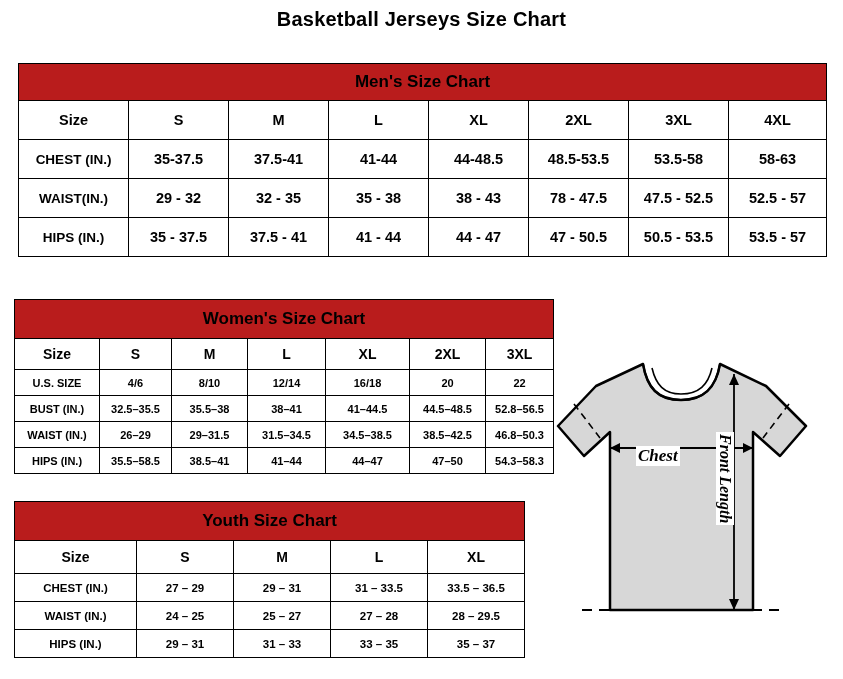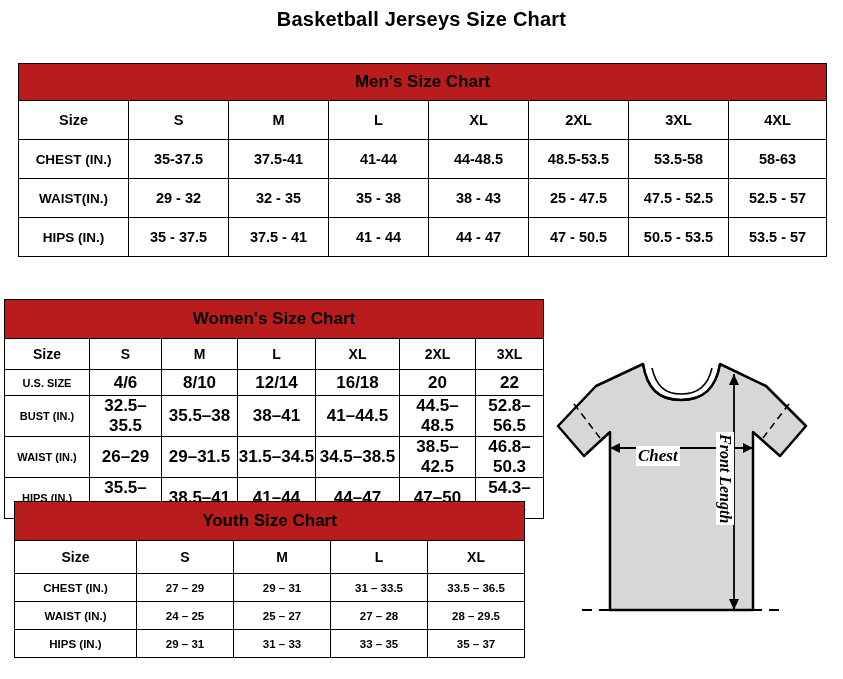--- a/index.html
+++ b/index.html
@@ -53,27 +53,27 @@
     top: 63px;
     width: 808px;
   }
   #mens-table .banner td { height: 36px; font-size: 17px; }
   #mens-table td { height: 38px; font-size: 14.5px; }
   #mens-table .rowlabel { font-size: 13.5px; }
 
   
   #womens-table {
     position: absolute;
-    left: 4px;
+    left: 14px;
     top: 299px;
     width: 539px;
   }
   #womens-table .banner td { height: 38px; font-size: 17px; }
   #womens-table .hdr td { height: 30px; font-size: 14px; }
-  #womens-table td { height: 25px; font-size: 17px; }
+  #womens-table td { height: 25px; font-size: 11px; }
   #womens-table .rowlabel { font-size: 11px; }
 
   
   #youth-table {
     position: absolute;
     left: 14px;
     top: 501px;
     width: 510px;
   }
   #youth-table .banner td { height: 38px; font-size: 17px; }
@@ -153,21 +153,21 @@
       <td>48.5-53.5</td>
       <td>53.5-58</td>
       <td>58-63</td>
     </tr>
     <tr>
       <td class="rowlabel">WAIST(IN.)</td>
       <td>29 - 32</td>
       <td>32 - 35</td>
       <td>35 - 38</td>
       <td>38 - 43</td>
-      <td>25 - 47.5</td>
+      <td>78 - 47.5</td>
       <td>47.5 - 52.5</td>
       <td>52.5 - 57</td>
     </tr>
     <tr>
       <td class="rowlabel">HIPS (IN.)</td>
       <td>35 - 37.5</td>
       <td>37.5 - 41</td>
       <td>41 - 44</td>
       <td>44 - 47</td>
       <td>47 - 50.5</td>

